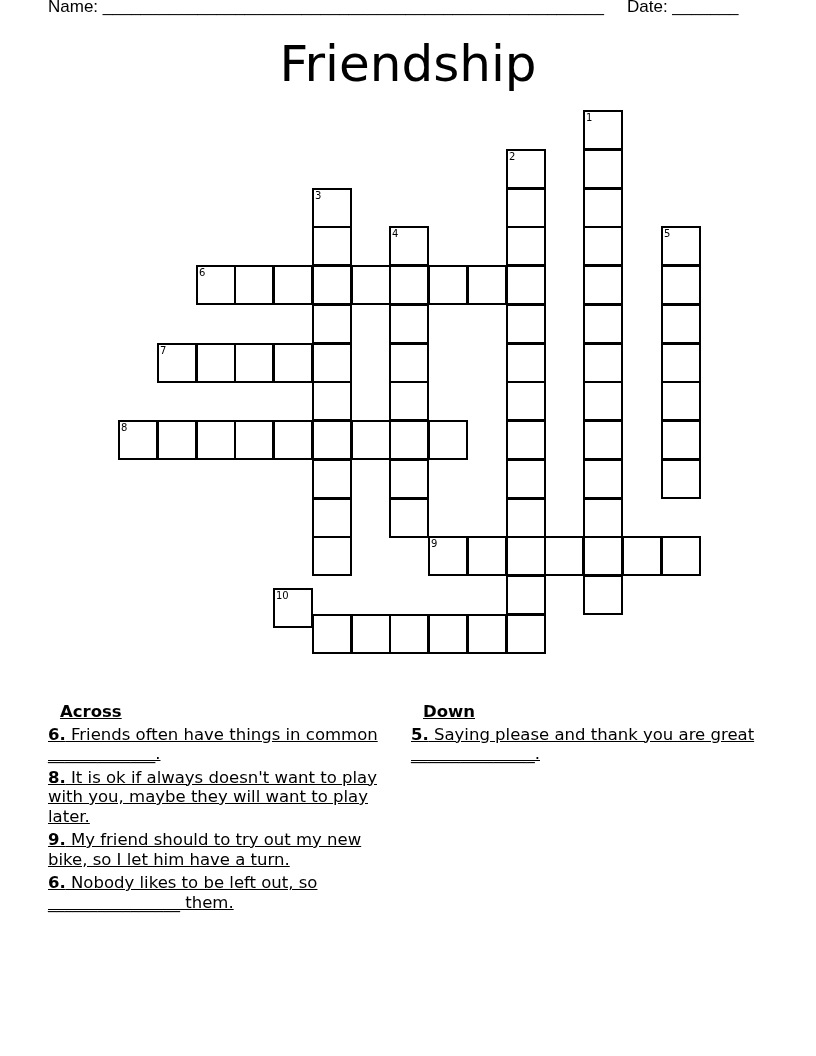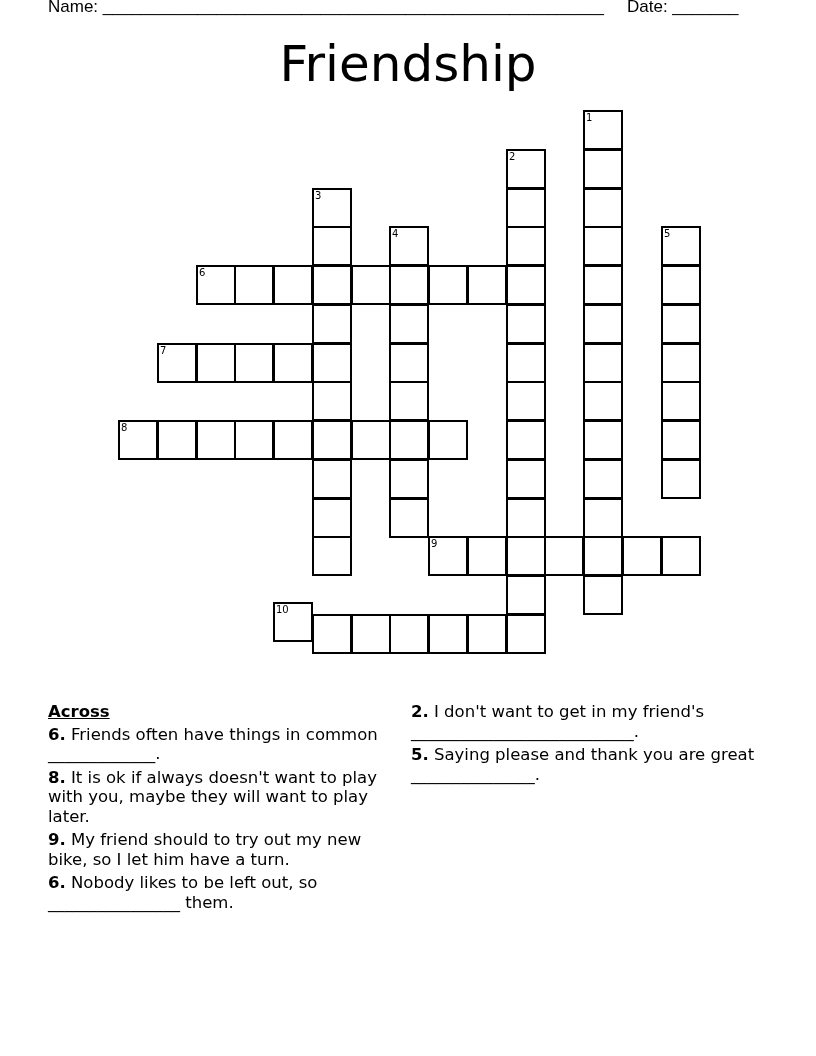--- a/index.html
+++ b/index.html
@@ -7,22 +7,22 @@
   .header { position:absolute; top:-3px; left:48px; width:700px; font-family:"Liberation Sans", sans-serif; font-size:17px; }
   .hdr-name { position:absolute; left:0; top:0; white-space:nowrap; }
   .hdr-date { position:absolute; left:579px; top:0; white-space:nowrap; }
   .title { position:absolute; top:30px; left:0; width:816px; text-align:center; font-family:"DejaVu Sans", sans-serif; font-size:50px; line-height:68px; }
   .grid { position:absolute; left:0; top:0; width:816px; height:700px; }
   .cell { position:absolute; box-sizing:border-box; width:40px; height:40px; border:2px solid #000; background:#fff; }
   .cell .num { position:absolute; left:1px; top:0px; font-family:"DejaVu Sans", sans-serif; font-size:10px; line-height:12px; }
   .clues { position:absolute; top:702px; font-family:"DejaVu Sans", sans-serif; font-size:16.5px; line-height:19.5px; }
   .clues.across { left:48px; width:355px; }
   .clues.down { left:411px; width:350px; }
-  .clue-head { font-weight:bold; text-decoration:underline; margin-bottom:3px; }
-  .clue { margin-bottom:4px; }
+  .clue-head { font-weight:bold; text-decoration:underline; margin-bottom:3px;margin-left:12px; }
+  .clue { margin-bottom:4px;text-decoration:underline; }
   .clue b { font-weight:bold; }
 </style>
 </head>
 <body>
 
 <div class="header">
   <span class="hdr-name">Name: _____________________________________________________</span>
   <span class="hdr-date">Date: _______</span>
 </div>
 
@@ -113,34 +113,34 @@
     <div class="cell" style="left: 273px; top: 420px;"></div>
     <div class="cell" style="left: 351px; top: 420px;"></div>
     <div class="cell" style="left: 428px; top: 420px;"></div>
     <div class="cell" style="left: 428px; top: 536px;">
       <span class="num">9</span>
     </div>
     <div class="cell" style="left: 467px; top: 536px;"></div>
     <div class="cell" style="left: 544px; top: 536px;"></div>
     <div class="cell" style="left: 622px; top: 536px;"></div>
     <div class="cell" style="left: 661px; top: 536px;"></div>
-    <div class="cell" style="left: 273px; top: 602px;">
+    <div class="cell" style="left: 273px; top: 588px;">
       <span class="num">10</span>
     </div>
     <div class="cell" style="left: 312px; top: 614px;"></div>
     <div class="cell" style="left: 351px; top: 614px;"></div>
     <div class="cell" style="left: 389px; top: 614px;"></div>
     <div class="cell" style="left: 428px; top: 614px;"></div>
     <div class="cell" style="left: 467px; top: 614px;"></div>
   </div>
 
 <div class="clues across">
   <div class="clue-head">Across</div>
   <div class="clue"><b>6.</b> <span>Friends often have things in common _____________.</span></div>
   <div class="clue"><b>8.</b> <span>It is ok if always doesn't want to play with you, maybe they will want to play later.</span></div>
   <div class="clue"><b>9.</b> <span>My friend should to try out my new bike, so I let him have a turn.</span></div>
   <div class="clue"><b>6.</b> <span>Nobody likes to be left out, so ________________ them.</span></div>
 </div>
 
 <div class="clues down">
-  <div class="clue"><b>2.</b> <span>I don't want to get in my friend's ___________________________.</span></div>
+  <div class="clue-head">Down</div>
   <div class="clue"><b>5.</b> <span>Saying please and thank you are great _______________.</span></div>
 </div>
 
 </body></html>

